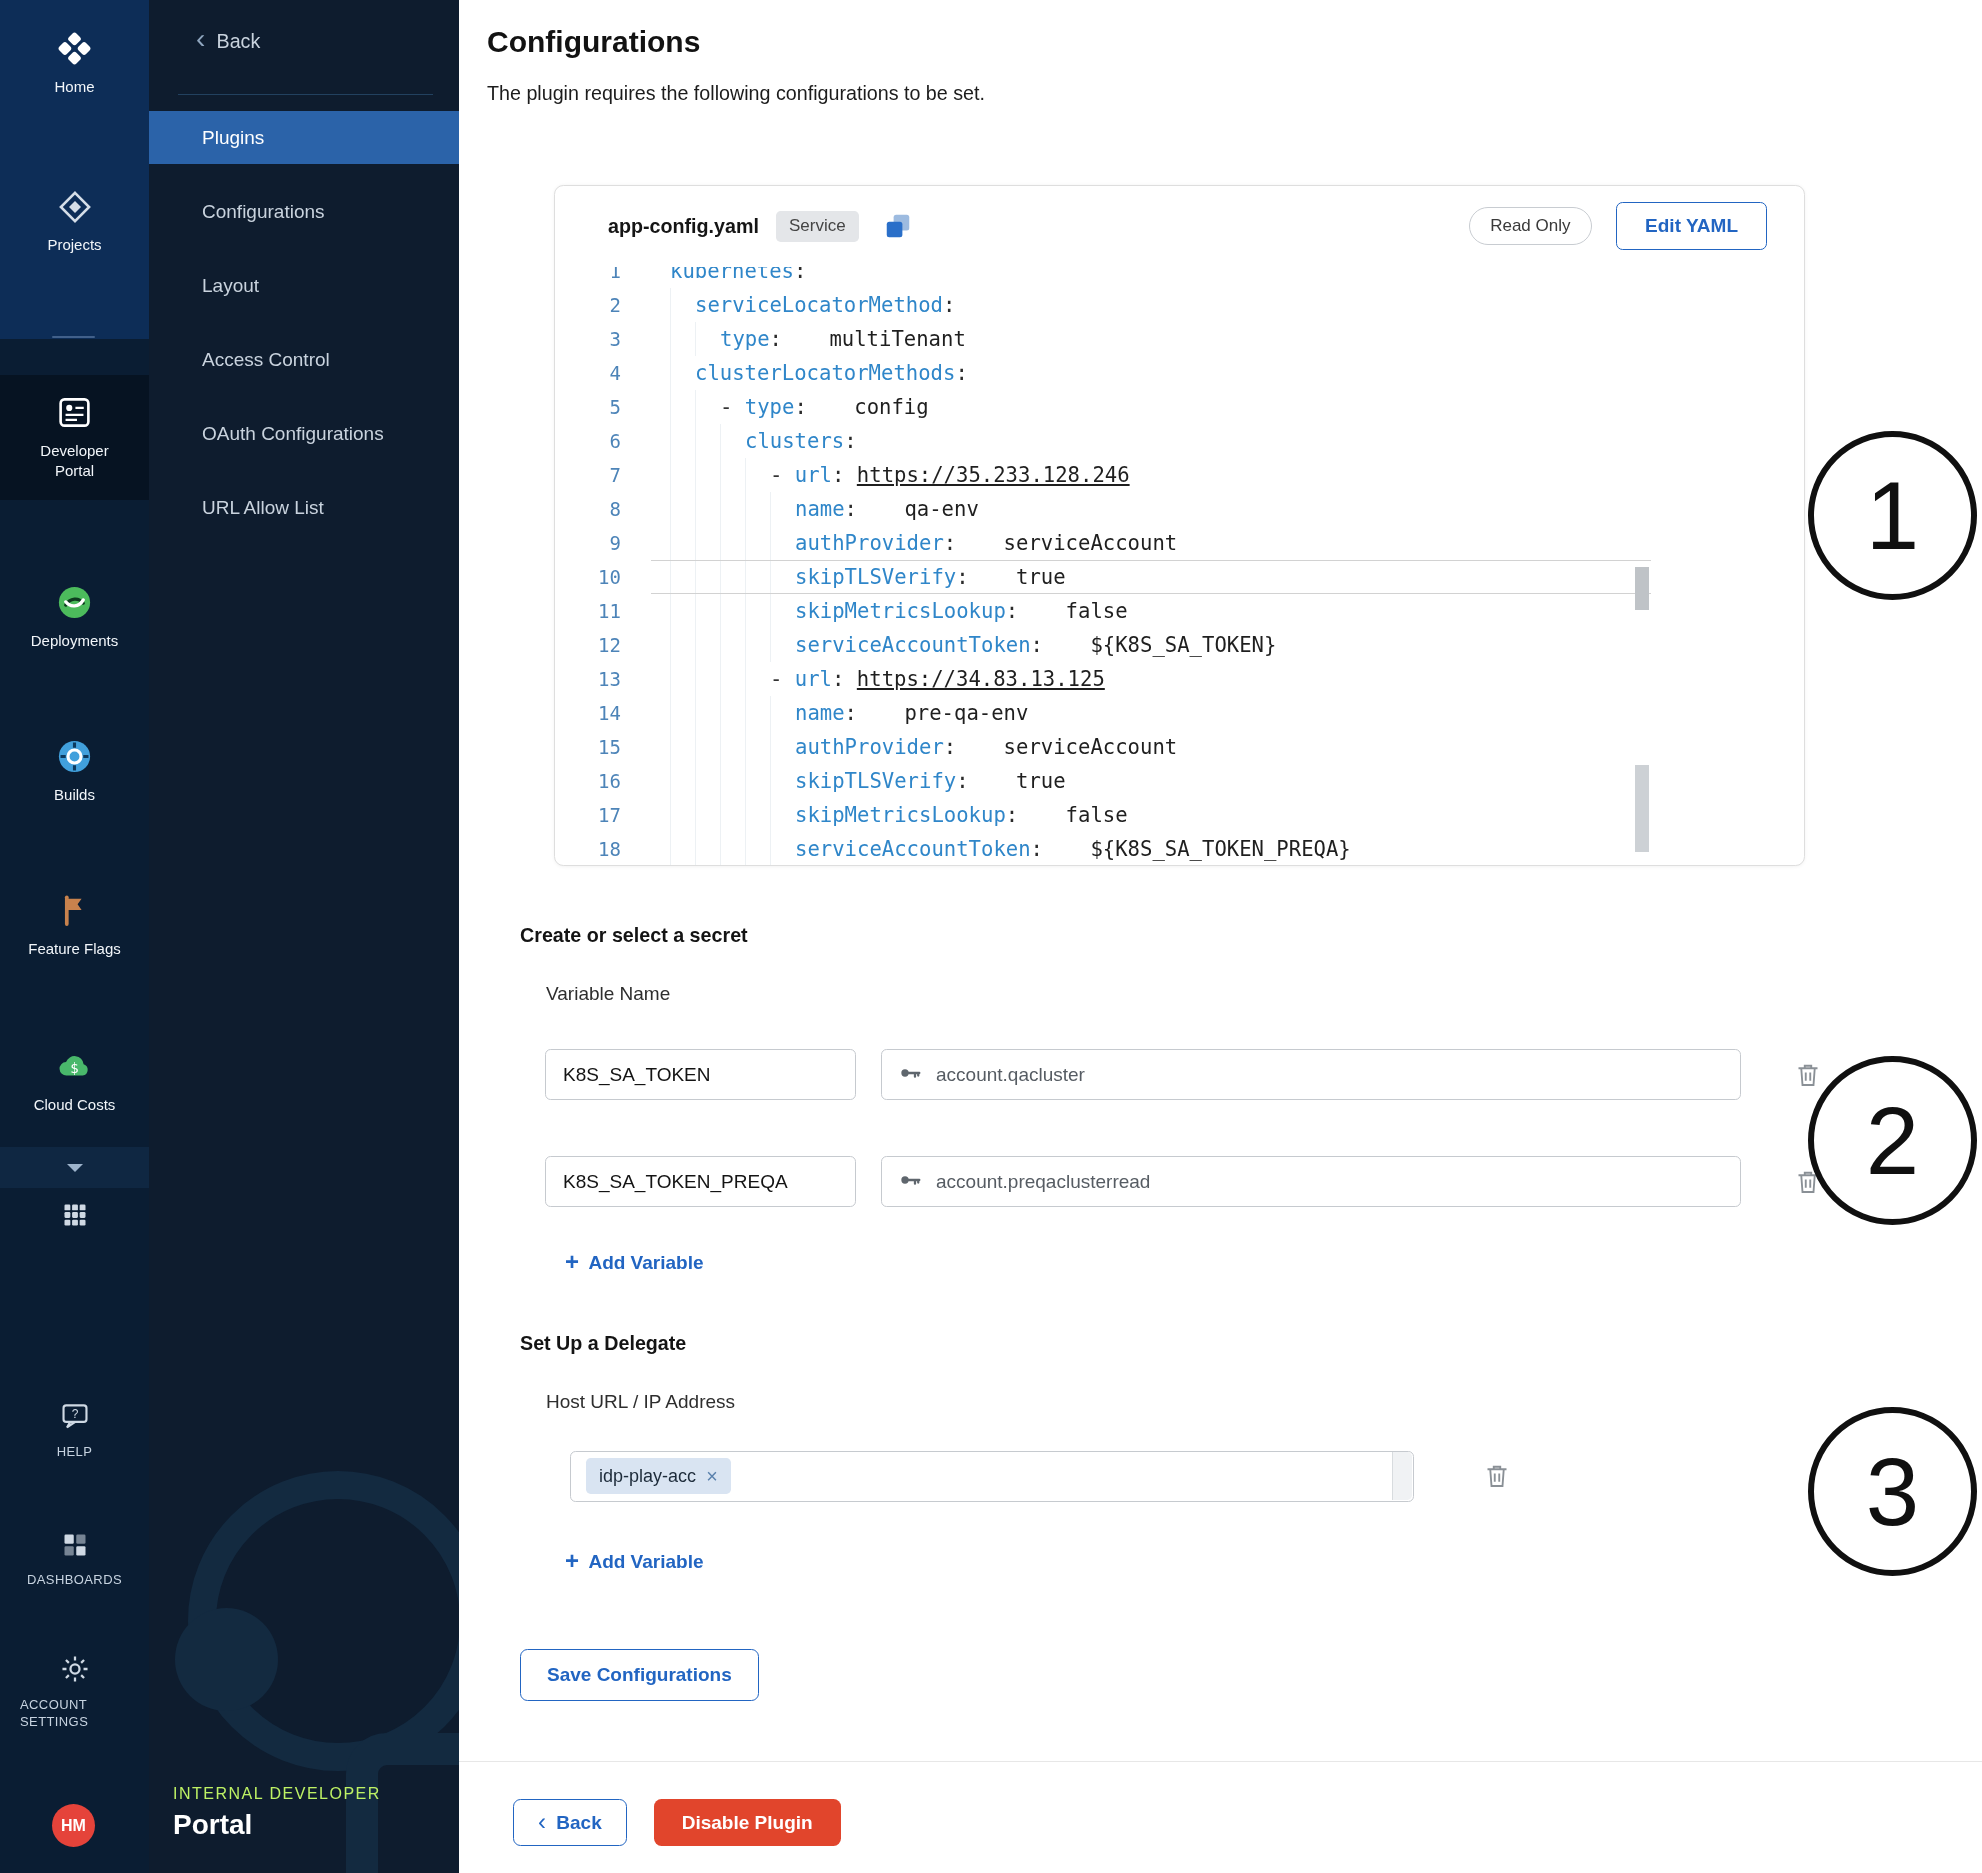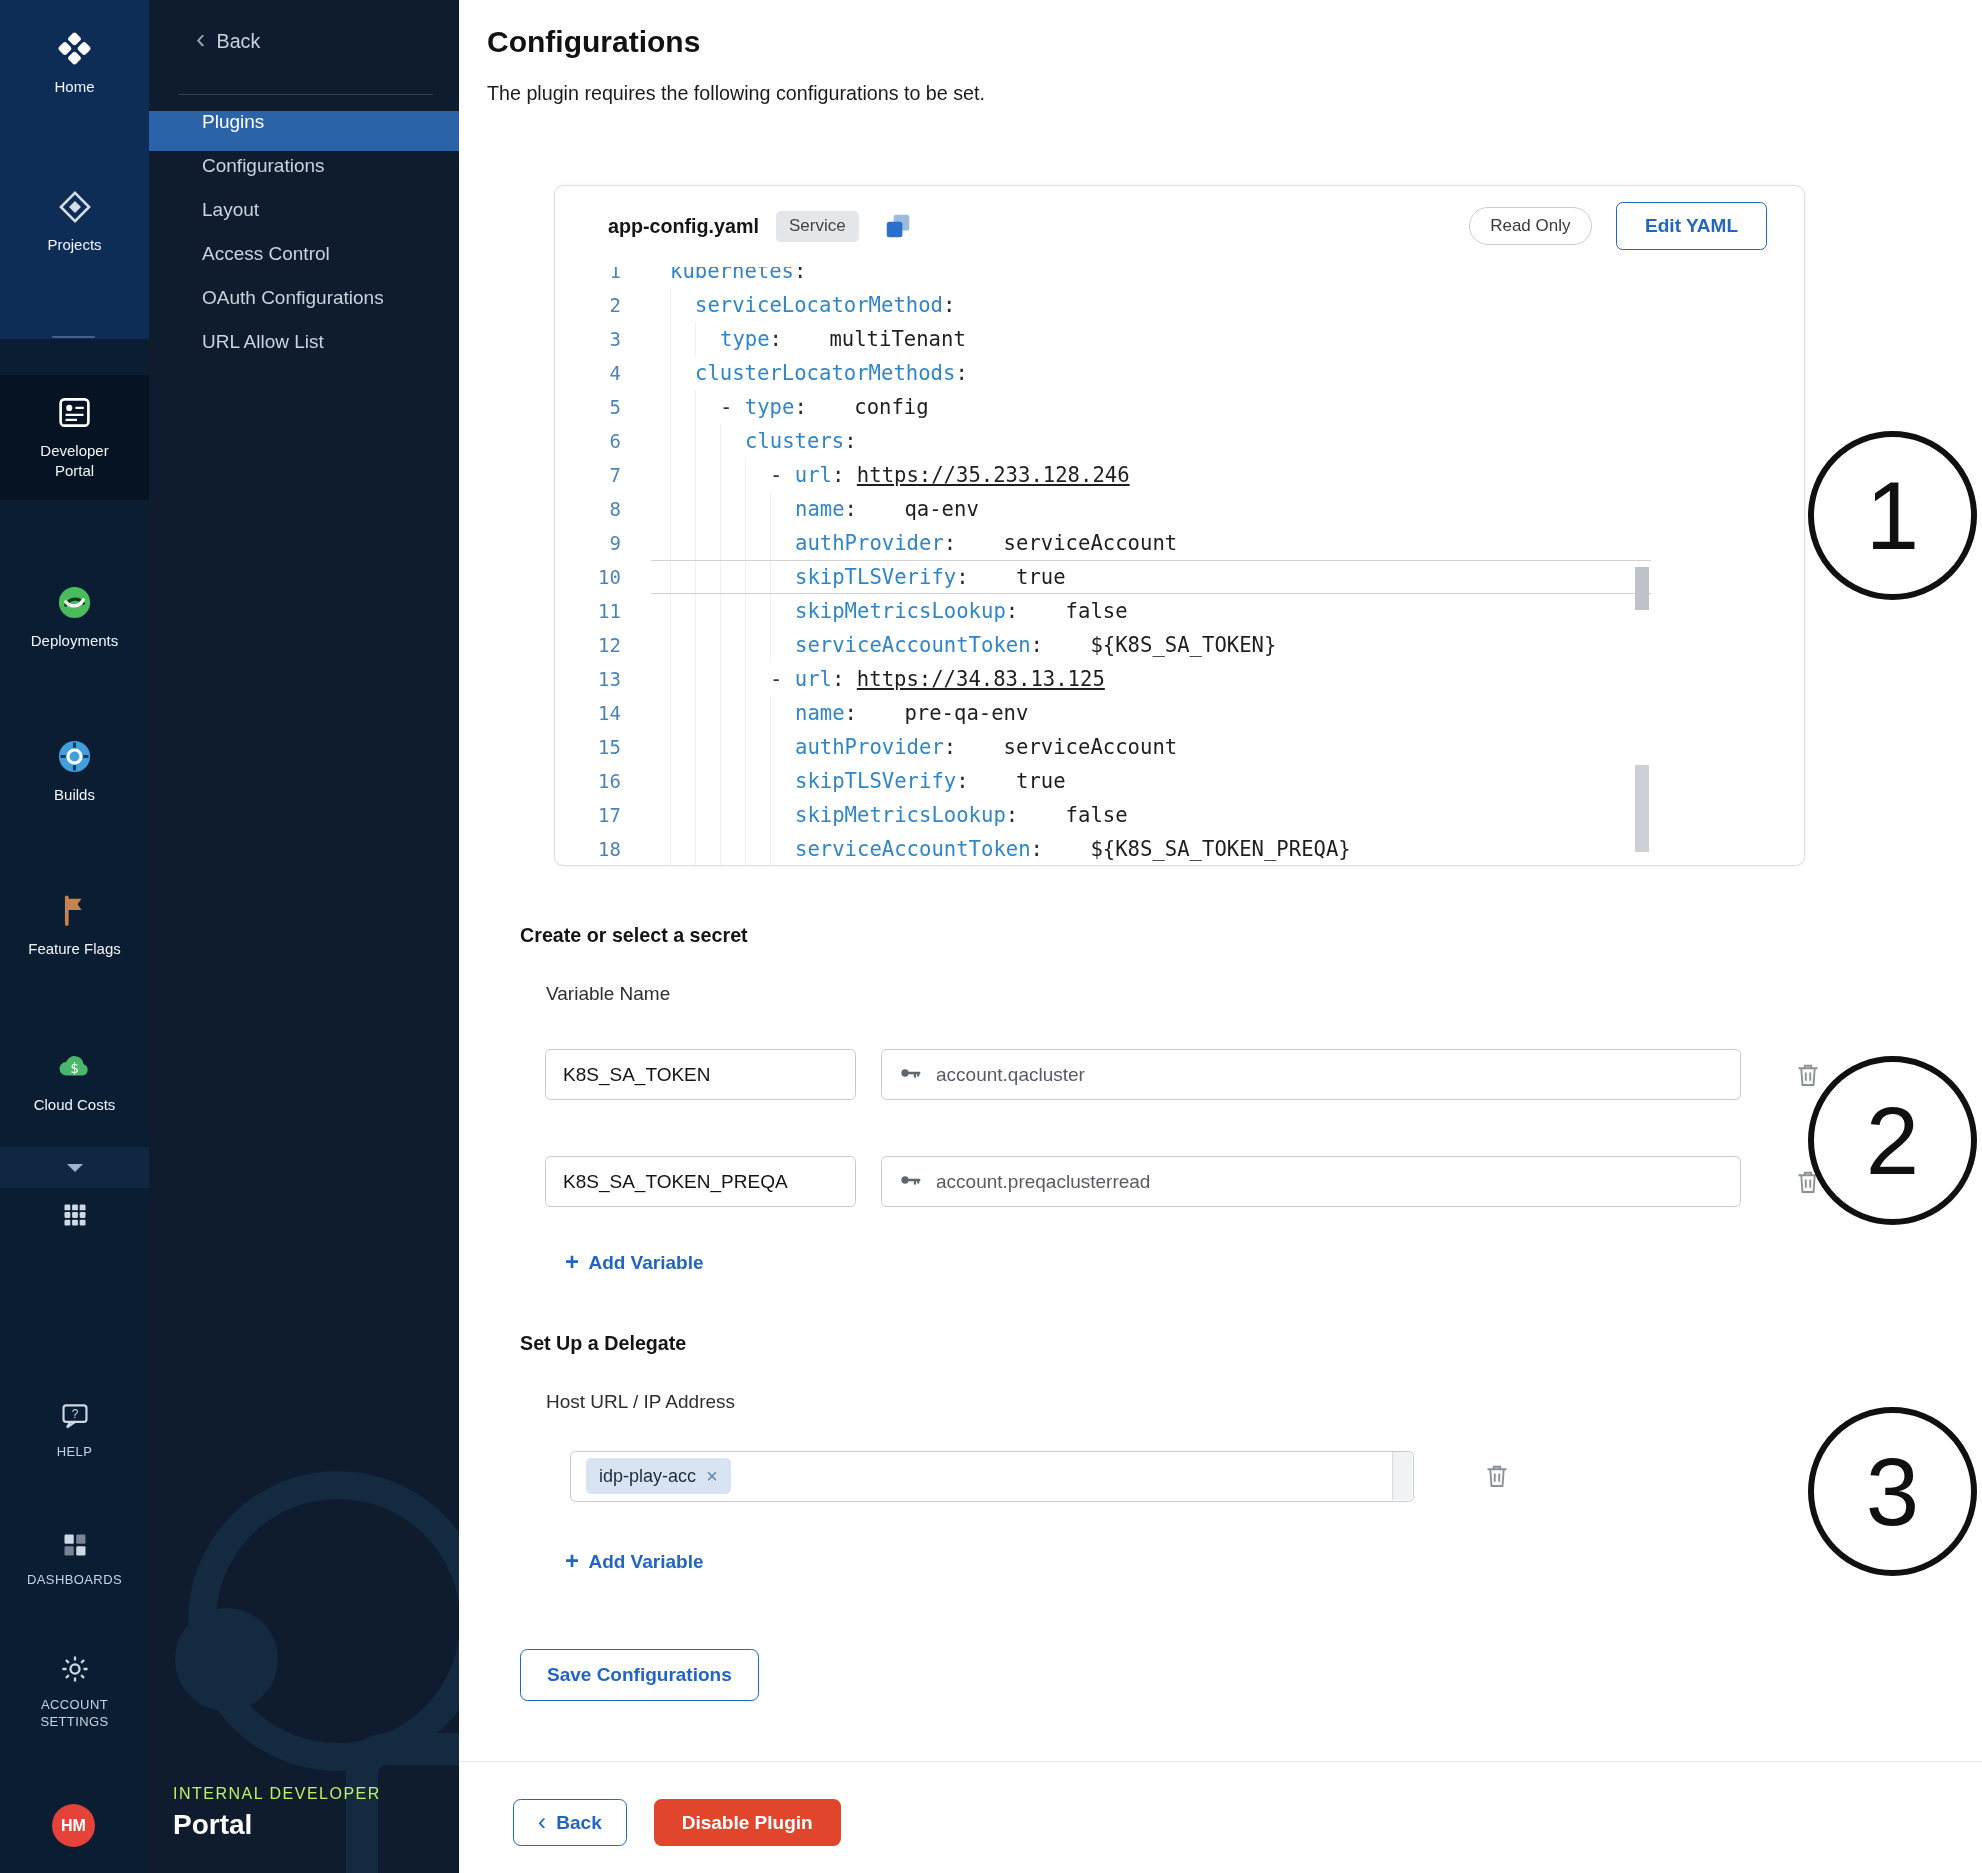--- a/index.html
+++ b/index.html
@@ -11,31 +11,31 @@
   .rail-top-bg{position:absolute;top:0;left:0;width:149px;height:339px;background:var(--c-rail-top-bg,#0d2d57);}
   .rail-divider{position:absolute;top:336px;left:52px;width:43px;height:1.9px;background:#41608a;border-radius:1.9px;}
   .rail-item{position:absolute;left:0;width:149px;display:flex;flex-direction:column;align-items:center;gap:8.4px;cursor:pointer;z-index:2;}
   .rail-item .ri-icon{width:41px;height:41px;display:flex;align-items:center;justify-content:center;}
   .rail-item .ri-label{font-size:15px;color:#f2f6fa;text-align:center;line-height:19.7px;max-width:103px;font-weight:500;}
   .rail-item.active{background:#061322;padding:17px 0 19px;}
   .rail-chevband{position:absolute;top:1147px;left:0;width:149px;height:41px;background:#0f2742;display:flex;align-items:center;justify-content:center;cursor:pointer;}
   .rail-chevband .tri{width:0;height:0;border-left:8.4px solid transparent;border-right:8.4px solid transparent;border-top:8.4px solid #9db4cc;}
   .rail-grid{position:absolute;top:1201px;left:0;width:149px;display:flex;justify-content:center;cursor:pointer;}
   .rail-bottom-item{position:absolute;left:0;width:149px;display:flex;flex-direction:column;align-items:center;gap:7.5px;cursor:pointer;}
-  .rail-bottom-item .ri-label{font-size:13px;color:#c7d3e0;text-align:center;line-height:17px;max-width:109px;letter-spacing:0.4px;}
+  .rail-bottom-item .ri-label{font-size:13px;color:#c7d3e0;text-align:left;line-height:17px;max-width:109px;letter-spacing:0.4px;}
   .rail-avatar{position:absolute;top:1804px;left:52px;width:43px;height:43px;border-radius:50%;background:#e5433a;color:#fff;font-size:16px;font-weight:700;display:flex;align-items:center;justify-content:center;cursor:pointer;}
 
   
   .sidebar{position:absolute;left:149px;top:0;width:310px;height:1874px;background:var(--c-sidebar-bg,#0e1c2e);overflow:hidden;z-index:9;}
   .sb-back{position:absolute;top:30px;left:47px;display:flex;align-items:center;gap:11.2px;cursor:pointer;}
   .sb-back .ch{font-size:28px;color:#8fa6bf;line-height:22.5px;margin-top:-3.7px;}
   .sb-back .tx{font-size:19.7px;color:#c9d3de;}
   .sb-divider{position:absolute;top:94px;left:29px;width:255px;height:0.9px;background:#22415f;}
   .sb-items{position:absolute;top:111px;left:0;width:310px;}
-  .sb-item{height:40px;margin-bottom:4px;display:flex;padding-left:53px;font-size:19px;color:#c9d3de;cursor:pointer;}
+  .sb-item{height:53px;margin-bottom:21px;display:flex;align-items:center;padding-left:53px;font-size:19px;color:#c9d3de;cursor:pointer;}
   .sb-item.active{background:var(--c-sidebar-selected,#2b63a9);color:#ffffff;font-weight:500;}
   .sb-ring{position:absolute;left:39px;top:1471px;width:244px;height:244px;border:28px solid #132a40;border-radius:50%;}
   .sb-dot{position:absolute;left:26px;top:1608px;width:103px;height:103px;border-radius:50%;background:#132a40;}
   .sb-square{position:absolute;left:197px;top:1733px;width:215px;height:215px;border:32px solid #132a40;border-radius:41px;}
   .sb-footer{position:absolute;left:24px;top:1785px;z-index:3;}
   .sb-footer-small{font-size:16px;letter-spacing:1.5px;color:#bef264;text-align:center;}
   .sb-footer-large{font-size:28px;font-weight:700;color:#ffffff;margin-top:5.6px;}
 
   
   .main{position:absolute;left:459px;top:0;width:1523px;height:1874px;background:#ffffff;overflow:hidden;}

